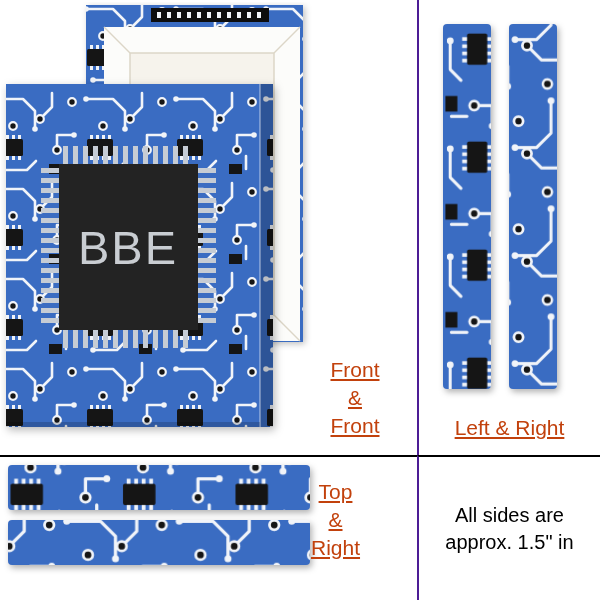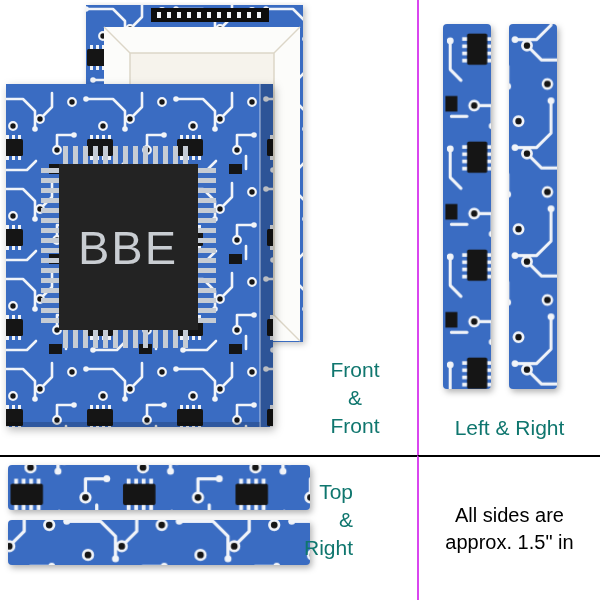--- a/index.html
+++ b/index.html
@@ -4,39 +4,39 @@
 <style>
   * { margin:0; padding:0; box-sizing:border-box; }
   html,body { width:600px; height:600px; }
   body { font-family:"Liberation Sans", sans-serif; background:#ffffff; color:#000; }
 
   .page { width:600px; height:496px; display:grid;
           grid-template-columns:417px 183px; grid-template-rows:455px 145px;
           background:#fff; }
 
   .cell { position:relative; overflow:hidden; background:#fff; }
-  .cell--right  { border-left:2px solid #d946ef; }
+  .cell--right  { border-left:2px solid #4c1d95; }
   .cell--bottom { border-top:2px solid #000; }
 
-  .label { position:absolute; font-size:21px; line-height:28px; color:#0f766e; }
+  .label { position:absolute; font-size:21px; line-height:28px; color:#c2410c;text-decoration:underline; }
   .label span { display:block; }
 
   
   .composite { position:absolute; left:1px; top:2px; }
   .label-fb { left:316px; top:356px; width:78px; text-align:center; }
 
   
   .cell-lr .strip-left  { position:absolute; left:24px; top:24px; }
   .cell-lr .strip-right { position:absolute; left:90px; top:24px; }
   .label-lr { left:0; right:0; top:414px; text-align:center; }
 
   
   .cell-tb .strip-top1 { position:absolute; left:8px; top:8px; }
   .cell-tb .strip-top2 { position:absolute; left:8px; top:63px; }
-  .label-tb { left:304px; top:21px; text-align:right; }
+  .label-tb { left:311px; top:21px; text-align:center; }
 
   
   .cell-note { display:flex; align-items:center; justify-content:center; }
   .note-text { font-size:20px; line-height:27px; text-align:center; }
 
   .strip { filter:drop-shadow(2px 3px 3px rgba(0,0,0,0.30)); }
   svg text { font-family:"Liberation Sans", sans-serif; }
 </style>
 </head>
 <body>

